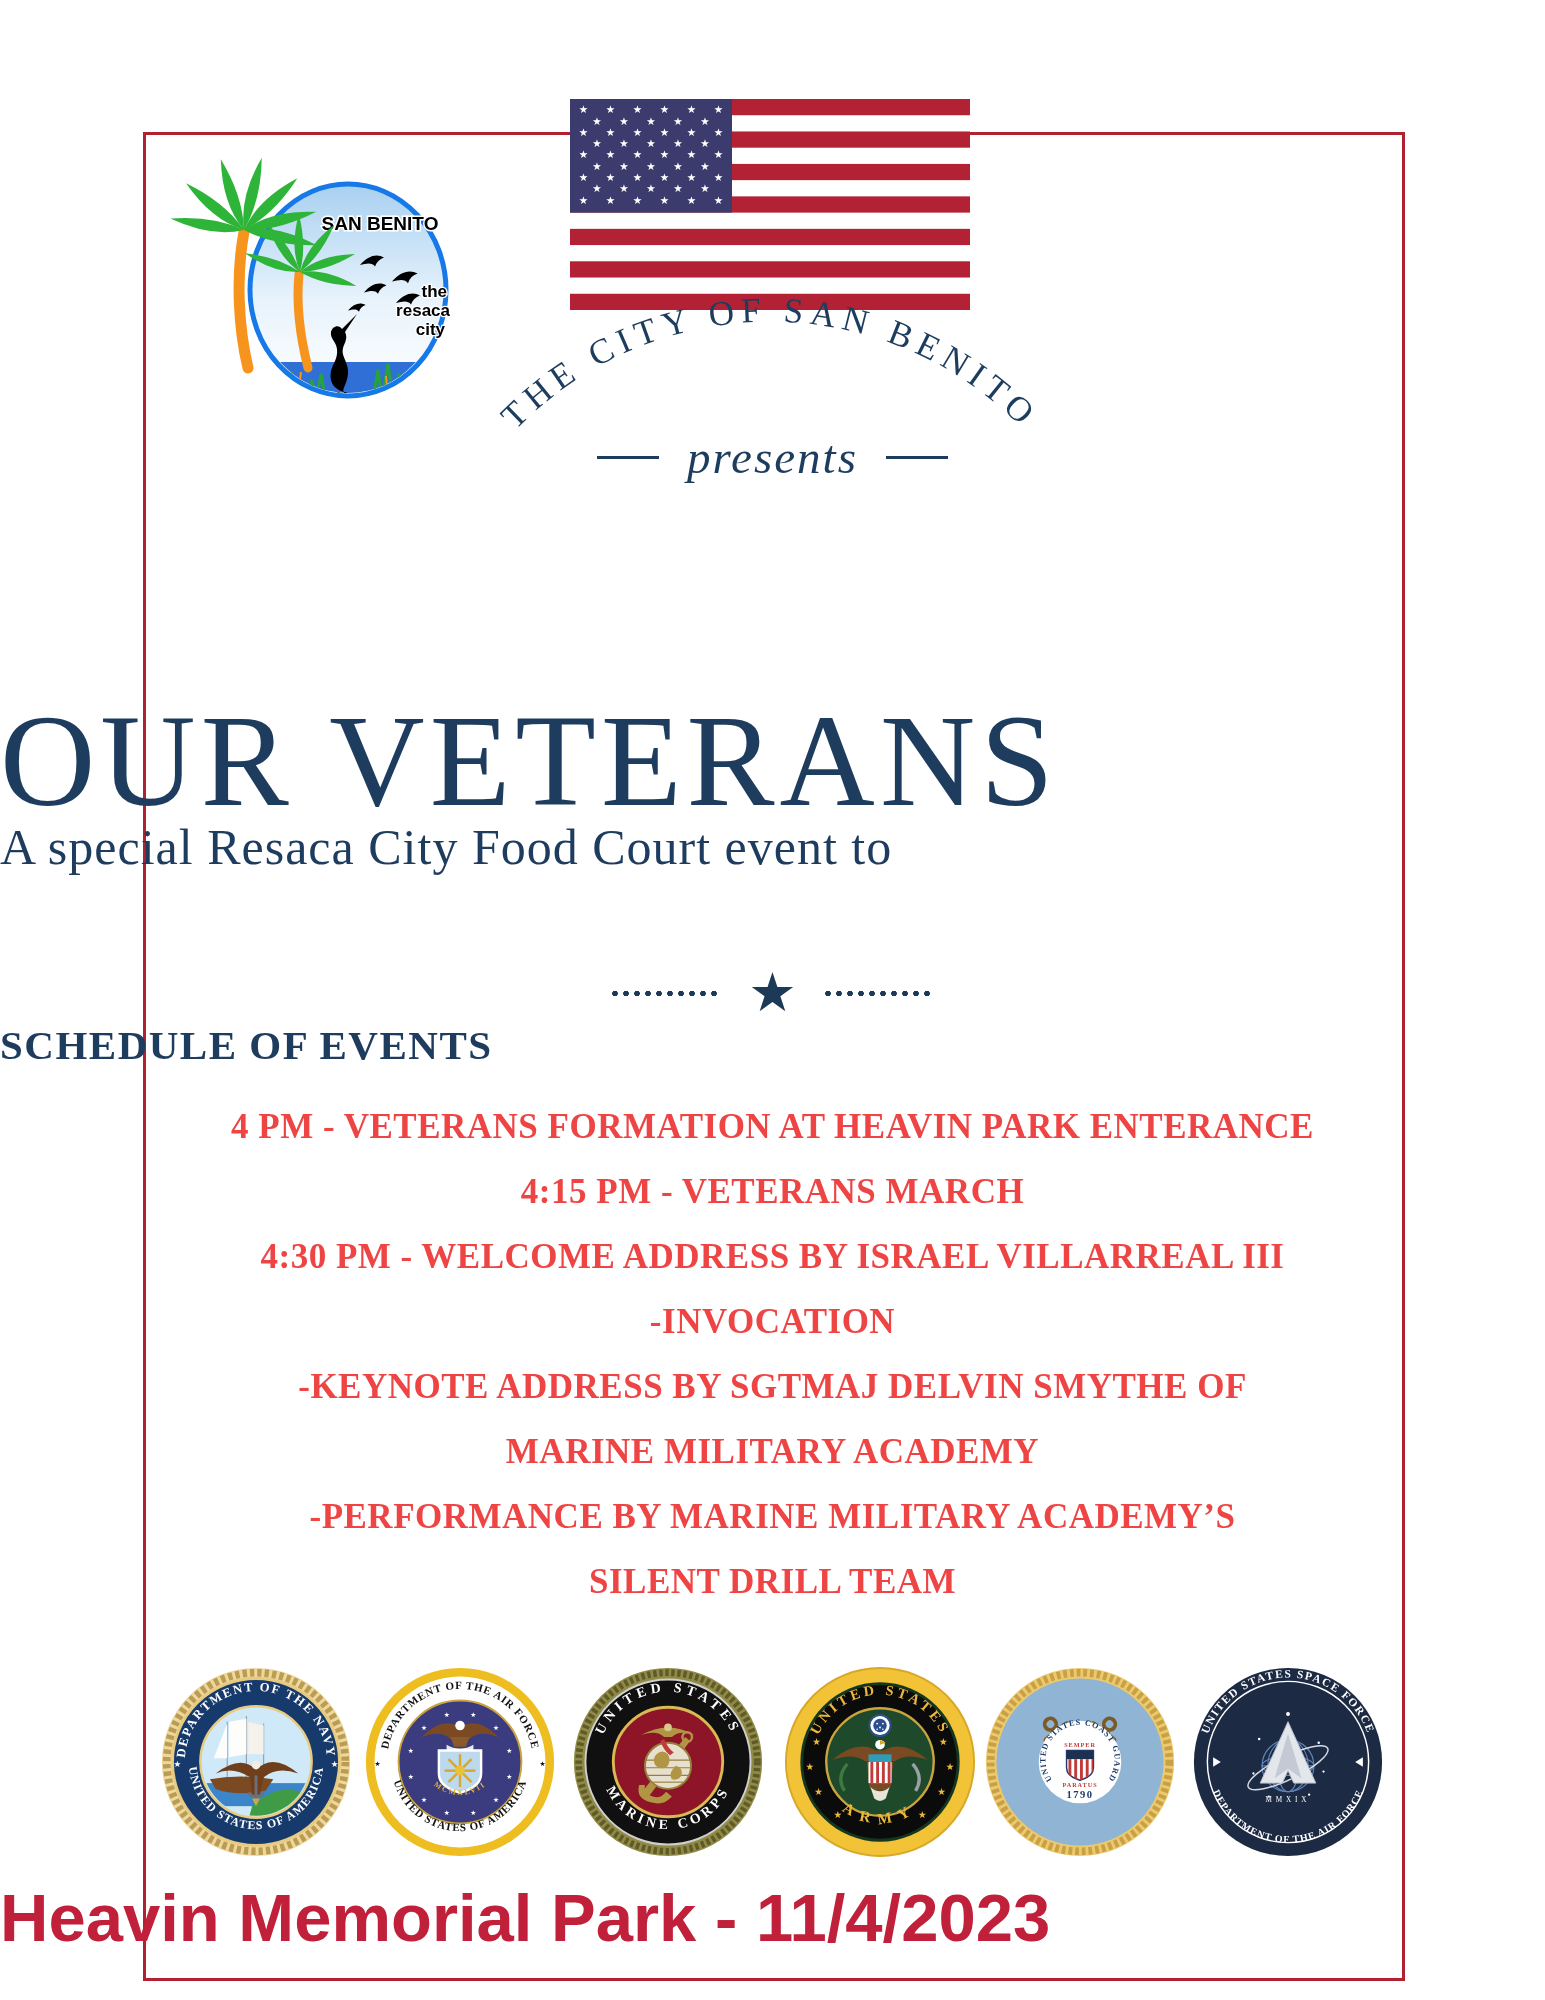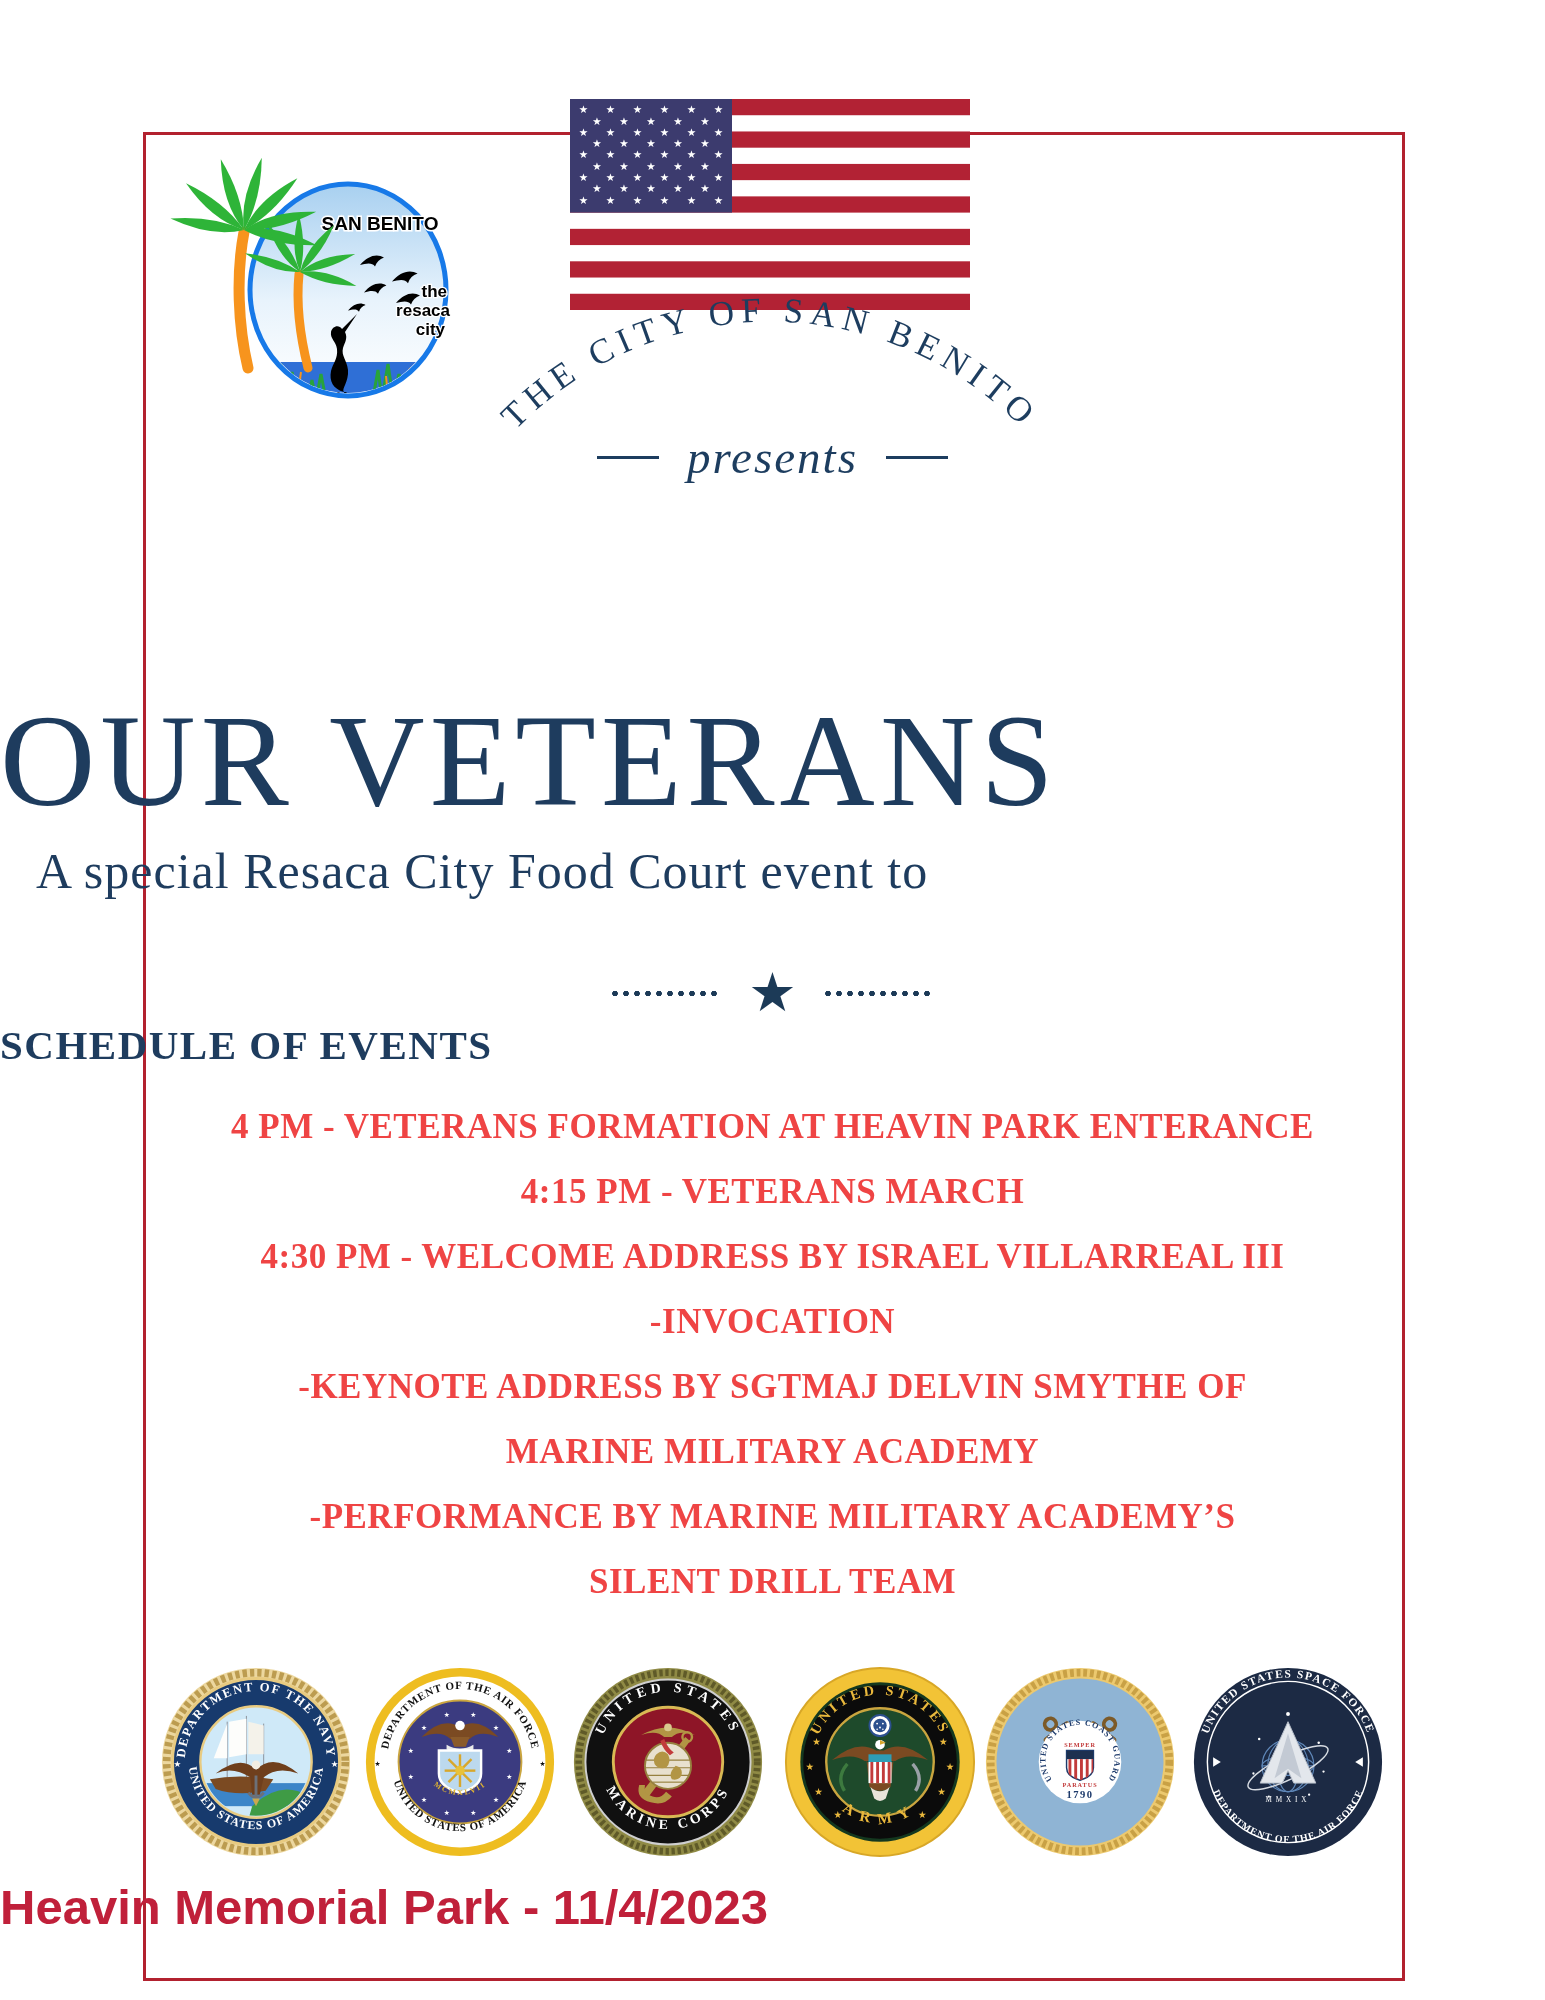--- a/index.html
+++ b/index.html
@@ -11,37 +11,37 @@
   .logo-svg{left:148px;top:156px;width:316px;height:268px;}
   .flag-svg{left:570px;top:99px;width:400px;height:211px;}
   .arc-svg{left:470px;top:268px;width:600px;height:170px;}
   .arc-svg text{fill:#1d3d5f;font-size:35px;letter-spacing:6.5px;font-family:"Liberation Serif",serif;}
   .presents-row{top:430px;display:flex;justify-content:center;align-items:center;gap:28px;width:100%;}
   .pdash{width:62px;border-top:3px solid #1d3d5f;}
   .presents{font-style:italic;font-size:47px;letter-spacing:2px;}
   .title{font-size:132px;line-height:1.1;letter-spacing:5px;font-weight:400;color:#1e3c5e;}
   .title1{top:528px;} .title2{top:660px;margin-top:28px;}
   .subtitle{font-size:50px;line-height:66px;letter-spacing:1px;color:#1e3c5e;}
-  .sub1{top:838px;padding-left:36px;} .sub2{top:904px;}
+  .sub1{top:814px;} .sub2{top:904px;}
   .divider{top:964px;height:58px;display:flex;justify-content:center;align-items:center;gap:26px;width:100%;}
   .dots{width:112px;height:7px;
         background-image:radial-gradient(circle 3px at 5px 3.5px,#1c3a57 2.6px,transparent 3px);
         background-size:11px 7px;background-repeat:repeat-x;}
   .star-glyph{font-family:"DejaVu Sans",sans-serif;font-size:54px;color:#1c3a57;line-height:54px;}
   .sched-heading{top:1021px;font-size:41px;font-weight:700;letter-spacing:1.5px;color:#1e3c5e;}
   .sched-list{top:1094px;left:0;right:0;}
   .sched-item{height:65px;line-height:65px;text-align:center;font-size:35px;font-weight:700;
               letter-spacing:0.5px;color:#ef4444;}
   .seal{position:absolute;top:1666px;width:192px;height:192px;}
   .seal text{font-family:"Liberation Serif",serif;}
   .star{font-family:"DejaVu Sans",sans-serif;text-anchor:middle;}
   .flag-star{fill:#ffffff;font-size:10.5px;text-anchor:middle;font-family:"DejaVu Sans",sans-serif;}
   .af-star{fill:#ffffff;font-size:7px;text-anchor:middle;font-family:"DejaVu Sans",sans-serif;}
   .footer-text{top:1879px;font-family:"Liberation Sans",sans-serif;font-weight:700;
-               font-size:49px;color:#c0203a;letter-spacing:0px;}
+               font-size:67px;color:#c0203a;letter-spacing:0px;}
 </style>
 </head>
 <body>
 
 <div id="poster">
 
   <div class="abs border-frame"></div>
 
   <svg class="abs logo-svg" viewBox="0 0 316 268">
     <defs>

